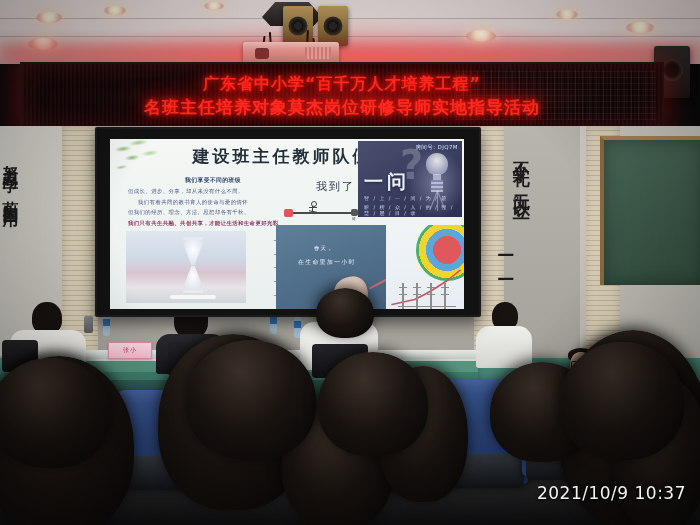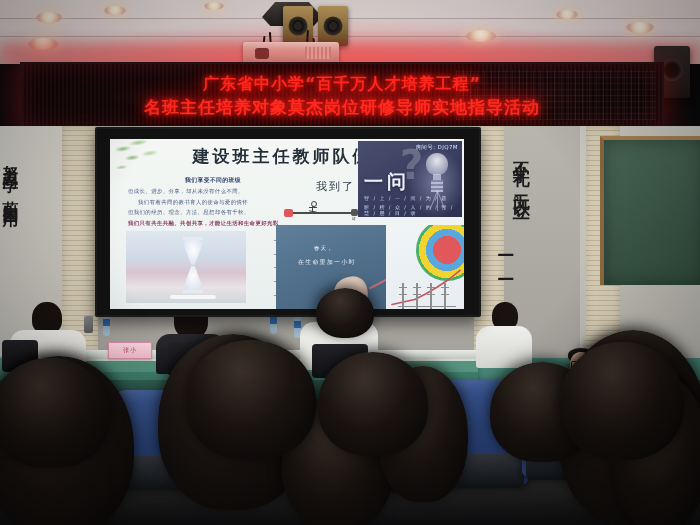--- a/index.html
+++ b/index.html
@@ -651,13 +651,14 @@
   </div>
 
   <div class="silhouette" style="left:186px;top:340px;width:130px;height:120px;"></div>
   <div class="silhouette" style="left:318px;top:352px;width:110px;height:104px;"></div>
   <div class="silhouette" style="left:-10px;top:358px;width:120px;height:110px;"></div>
   <div class="silhouette" style="left:490px;top:362px;width:104px;height:100px;"></div>
   <div class="silhouette" style="left:560px;top:342px;width:124px;height:118px;"></div>
   <div class="silhouette" style="left:316px;top:288px;width:58px;height:50px;"></div>
 
   <div class="vignette"></div>
+  <div class="timestamp">2021/10/9 10:37</div>
 </div>
 
 </body></html>

